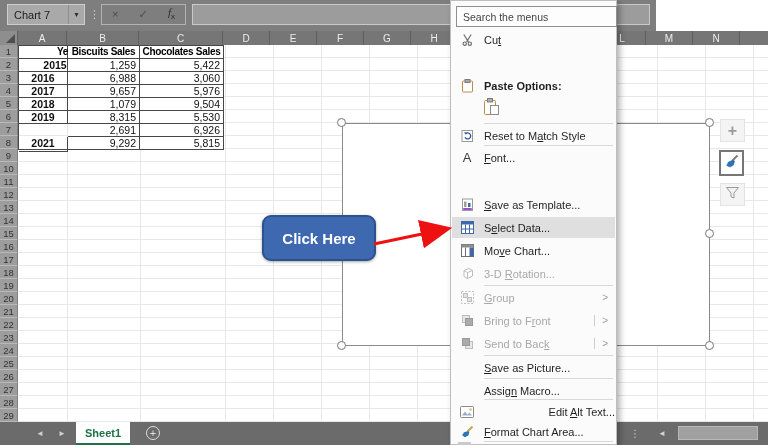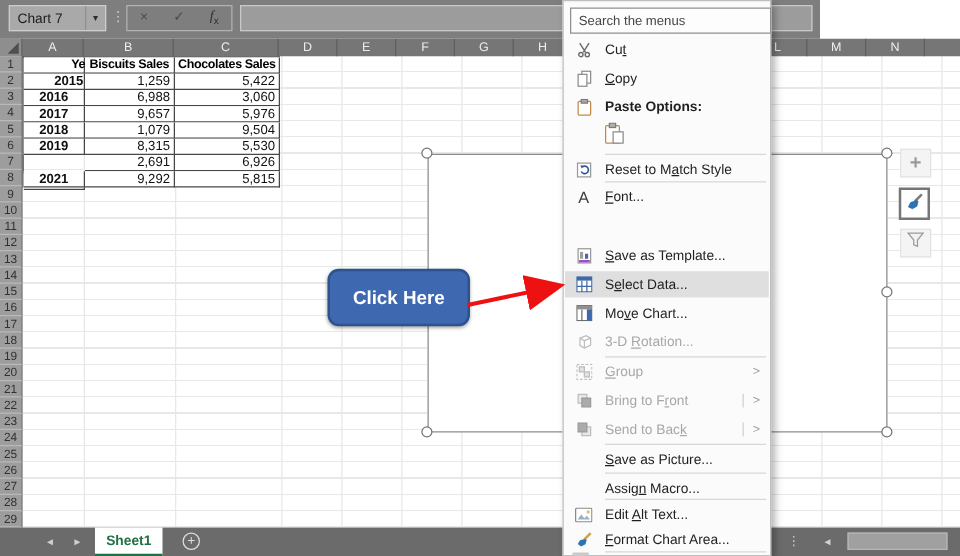--- a/index.html
+++ b/index.html
@@ -261,29 +261,20 @@
       <div class="menu-item" style="top: 28px;">
         <span class="mi-icon">
           <svg width="13" height="14" viewBox="0 0 14 14">
             <path d="M3 1l5 8M11 1L6 9" stroke="#6a6a6a" stroke-width="1.2" fill="none"></path>
             <circle cx="4" cy="11" r="1.8" fill="none" stroke="#6a6a6a" stroke-width="1.2"></circle>
             <circle cx="9.5" cy="11" r="1.8" fill="none" stroke="#6a6a6a" stroke-width="1.2"></circle>
           </svg>
         </span>
         <span class="mi-label">Cu<span class="mn">t</span></span>
       </div>
-      <div class="menu-item" style="top: 51px;">
-        <span class="mi-icon">
-          <svg width="13" height="14" viewBox="0 0 13 14">
-            <rect x="4.5" y="1" width="7" height="9.5" fill="#fff" stroke="#8c8c8c"></rect>
-            <rect x="1.5" y="3.5" width="7" height="9.5" fill="#fff" stroke="#8c8c8c"></rect>
-          </svg>
-        </span>
-        <span class="mi-label"><span class="mn">C</span>opy</span>
-      </div>
       <div class="menu-item" style="top: 74px;">
         <span class="mi-icon">
           <svg width="13" height="14" viewBox="0 0 13 14">
             <rect x="1.5" y="2" width="10" height="11" fill="#fff" stroke="#c08a4a" rx="1"></rect>
             <rect x="4" y="0.5" width="5" height="3" fill="#a8a8a8" stroke="#7c7c7c"></rect>
           </svg>
         </span>
         <span class="mi-label b">Paste Options:</span>
       </div>
       <div class="paste-row" style="top: 96px;">
@@ -390,21 +381,21 @@
       <div class="menu-item" style="top: 356px;">
         <span class="mi-icon"></span>
         <span class="mi-label"><span class="mn">S</span>ave as Picture...</span>
       </div>
       <div class="menu-sep" style="top: 377px;"></div>
       <div class="menu-item" style="top: 379px;">
         <span class="mi-icon"></span>
         <span class="mi-label">Assig<span class="mn">n</span> Macro...</span>
       </div>
       <div class="menu-sep" style="top: 398px;"></div>
-      <div class="menu-item" style="top: 400px;">
+      <div class="menu-item" style="top: 400px; justify-content: space-between;">
         <span class="mi-icon">
           <svg width="14" height="12" viewBox="0 0 14 12">
             <rect x="0.5" y="0.5" width="13" height="11" fill="#fff" stroke="#8a8a8a" rx="1"></rect>
             <path d="M2 9.5l3-4 2.5 3 2-2 2.5 3z" fill="#9ab0c6"></path>
             <circle cx="10.5" cy="3.5" r="1.3" fill="#d8c36a"></circle>
           </svg>
         </span>
         <span class="mi-label">Edit <span class="mn">A</span>lt Text...</span>
       </div>
       <div class="menu-item" style="top: 420px;">

